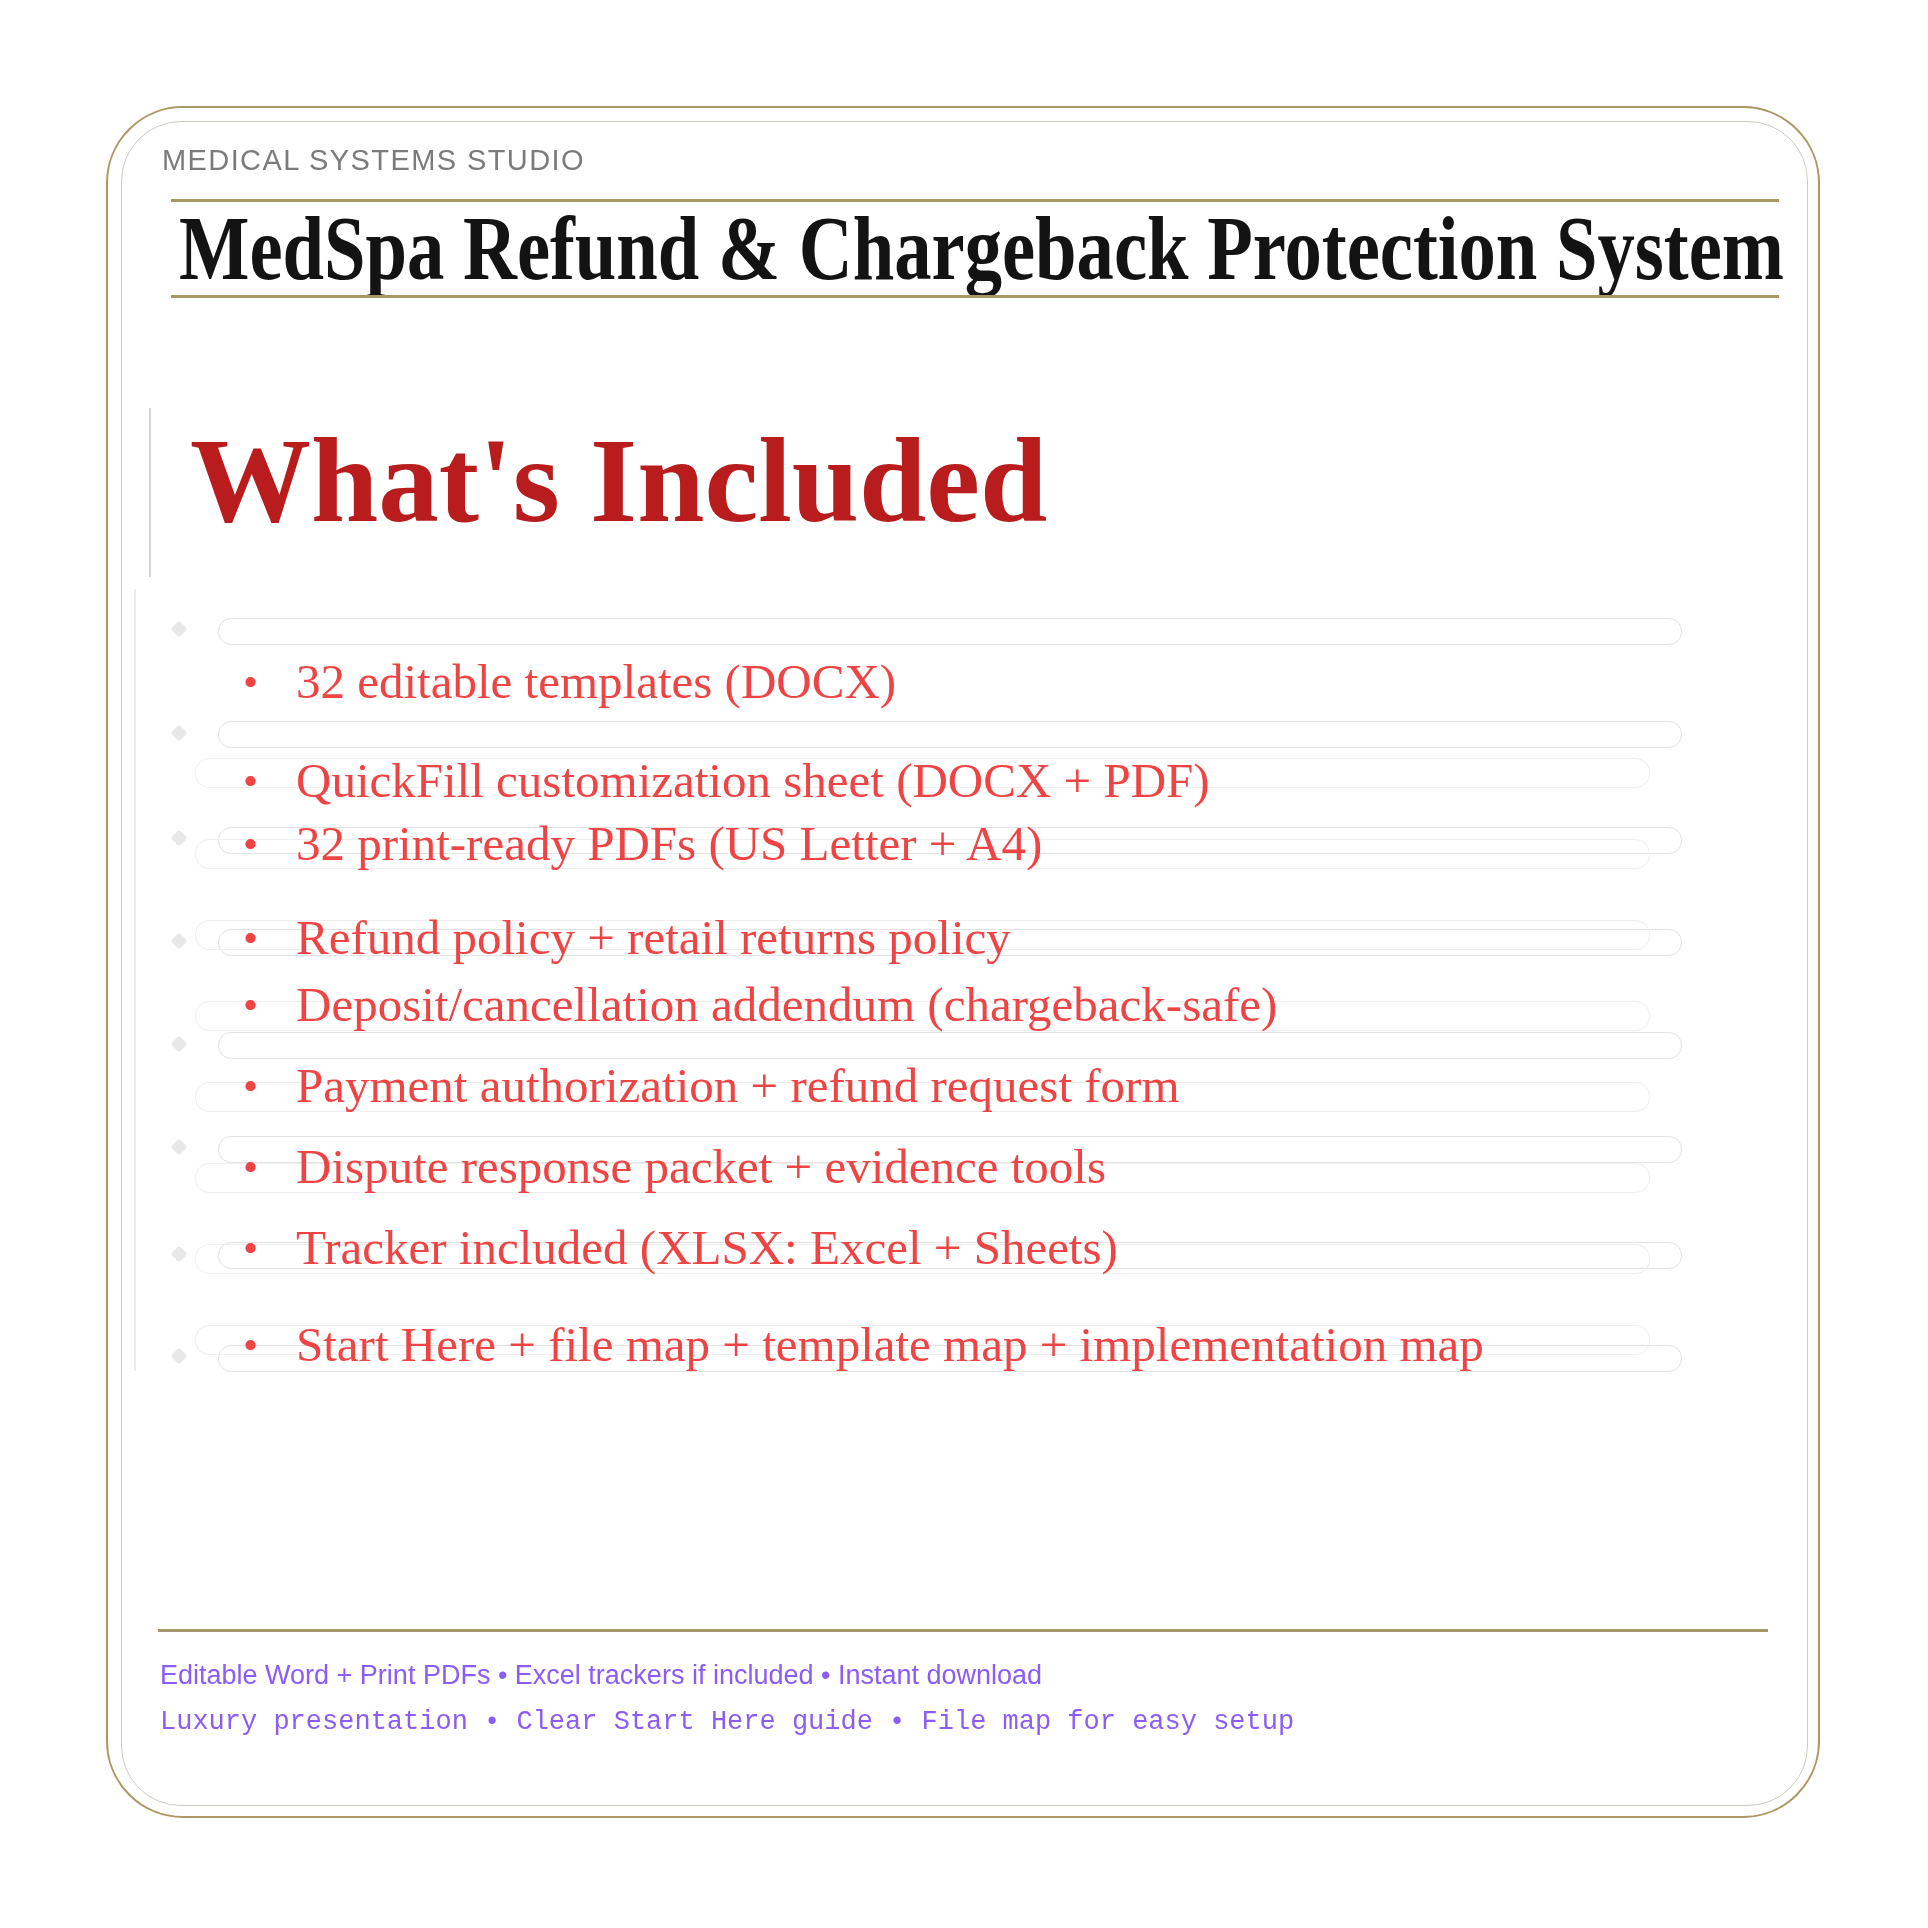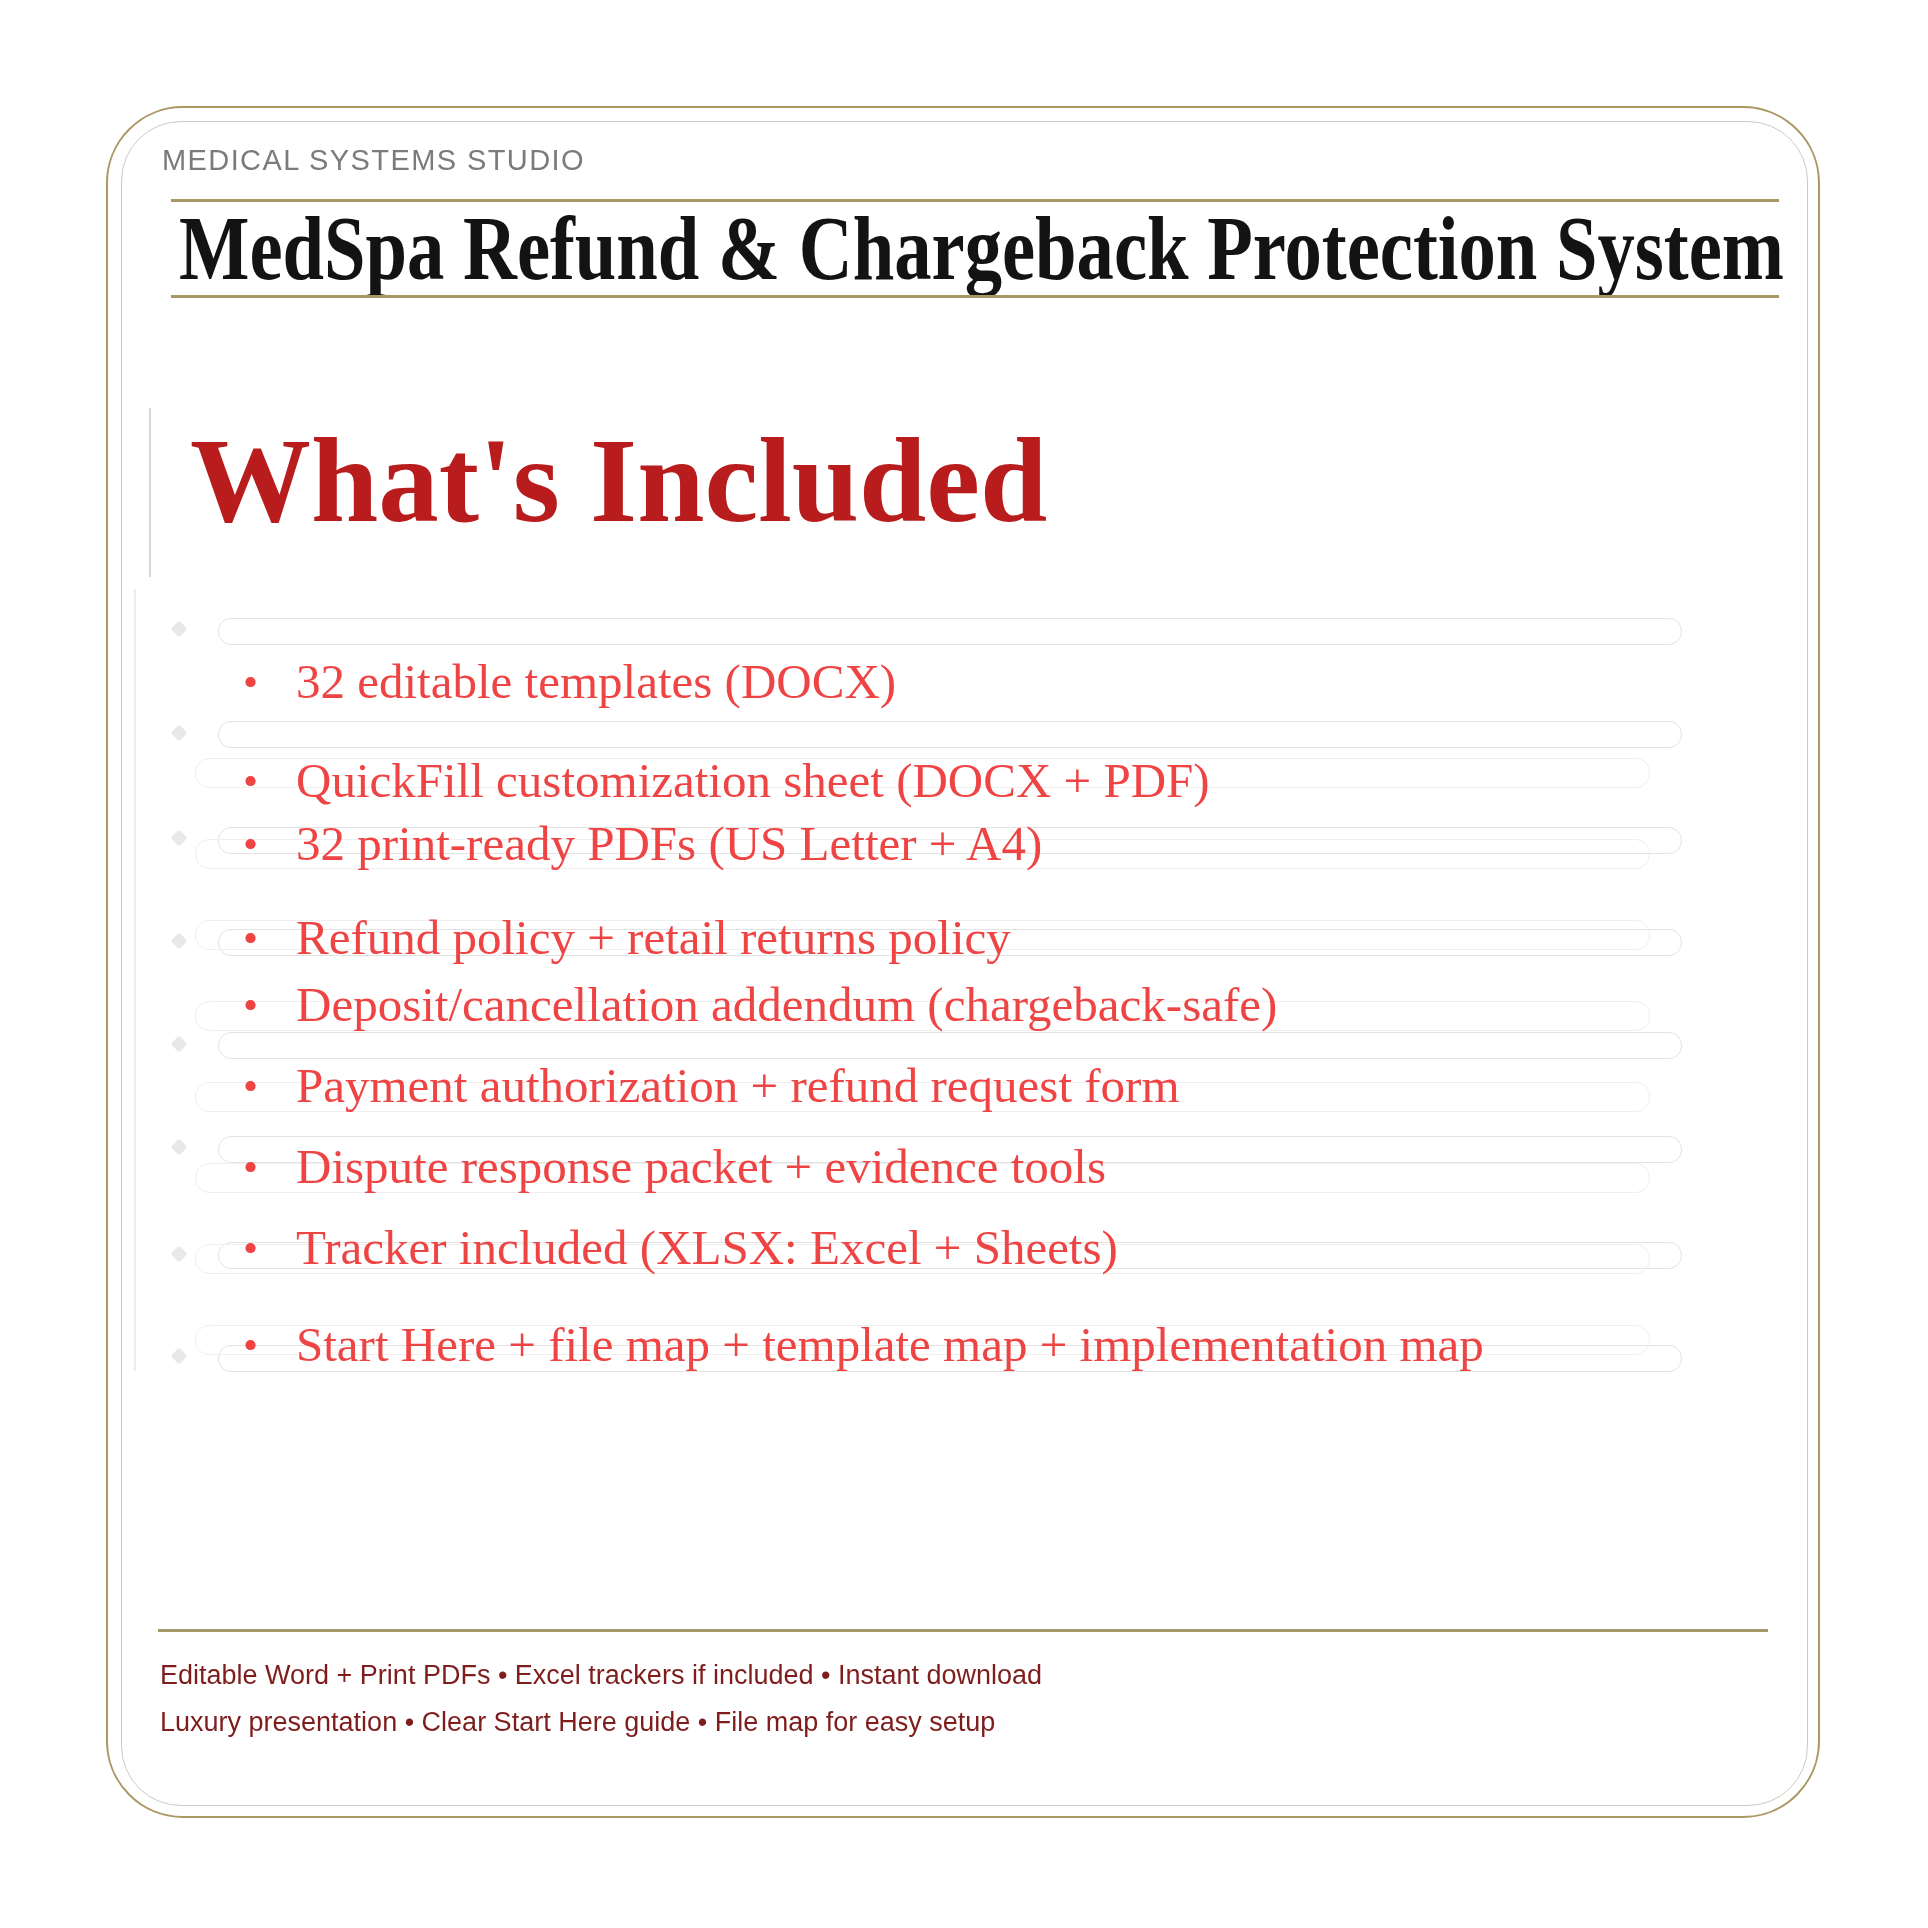--- a/index.html
+++ b/index.html
@@ -38,23 +38,23 @@
   
   .pill-bar{left:218px;width:1462px;height:24.5px;border:1.9px solid #e3e3e3;
     border-radius:13px;background:transparent;z-index:1;}
   .field-outline{left:195px;width:1453px;height:28px;border:1.4px solid #efefef;
     border-radius:14px;background:transparent;z-index:1;}
   .diamond-dot{left:173px;width:12.2px;height:12.2px;background:#e8e8e8;
     border-radius:2.8px;transform:rotate(45deg);z-index:1;}
 
   
   .footer-rule{left:158px;top:1629px;width:1610px;height:2.8px;background:#a5976a;}
-  .footer-line{left:160px;font-size:27px;line-height:34px;color:#7f1d1d;white-space:nowrap;}
+  .footer-line{left:160px;font-size:27px;line-height:34px;color:#8b5cf6;white-space:nowrap;}
   .footer-line-1{top:1658px;}
-  .footer-line-2{top:1705px;}
+  .footer-line-2{top:1705px;font-family:Liberation Mono, monospace;}
 </style>
 </head>
 <body>
 
 <div class="abs outer-frame"></div>
 <div class="abs inner-frame"></div>
 
 <div class="abs brand">MEDICAL SYSTEMS STUDIO</div>
 <div class="abs rule rule-1"></div>
 <div class="abs doc-title">MedSpa Refund &amp; Chargeback Protection System</div>

